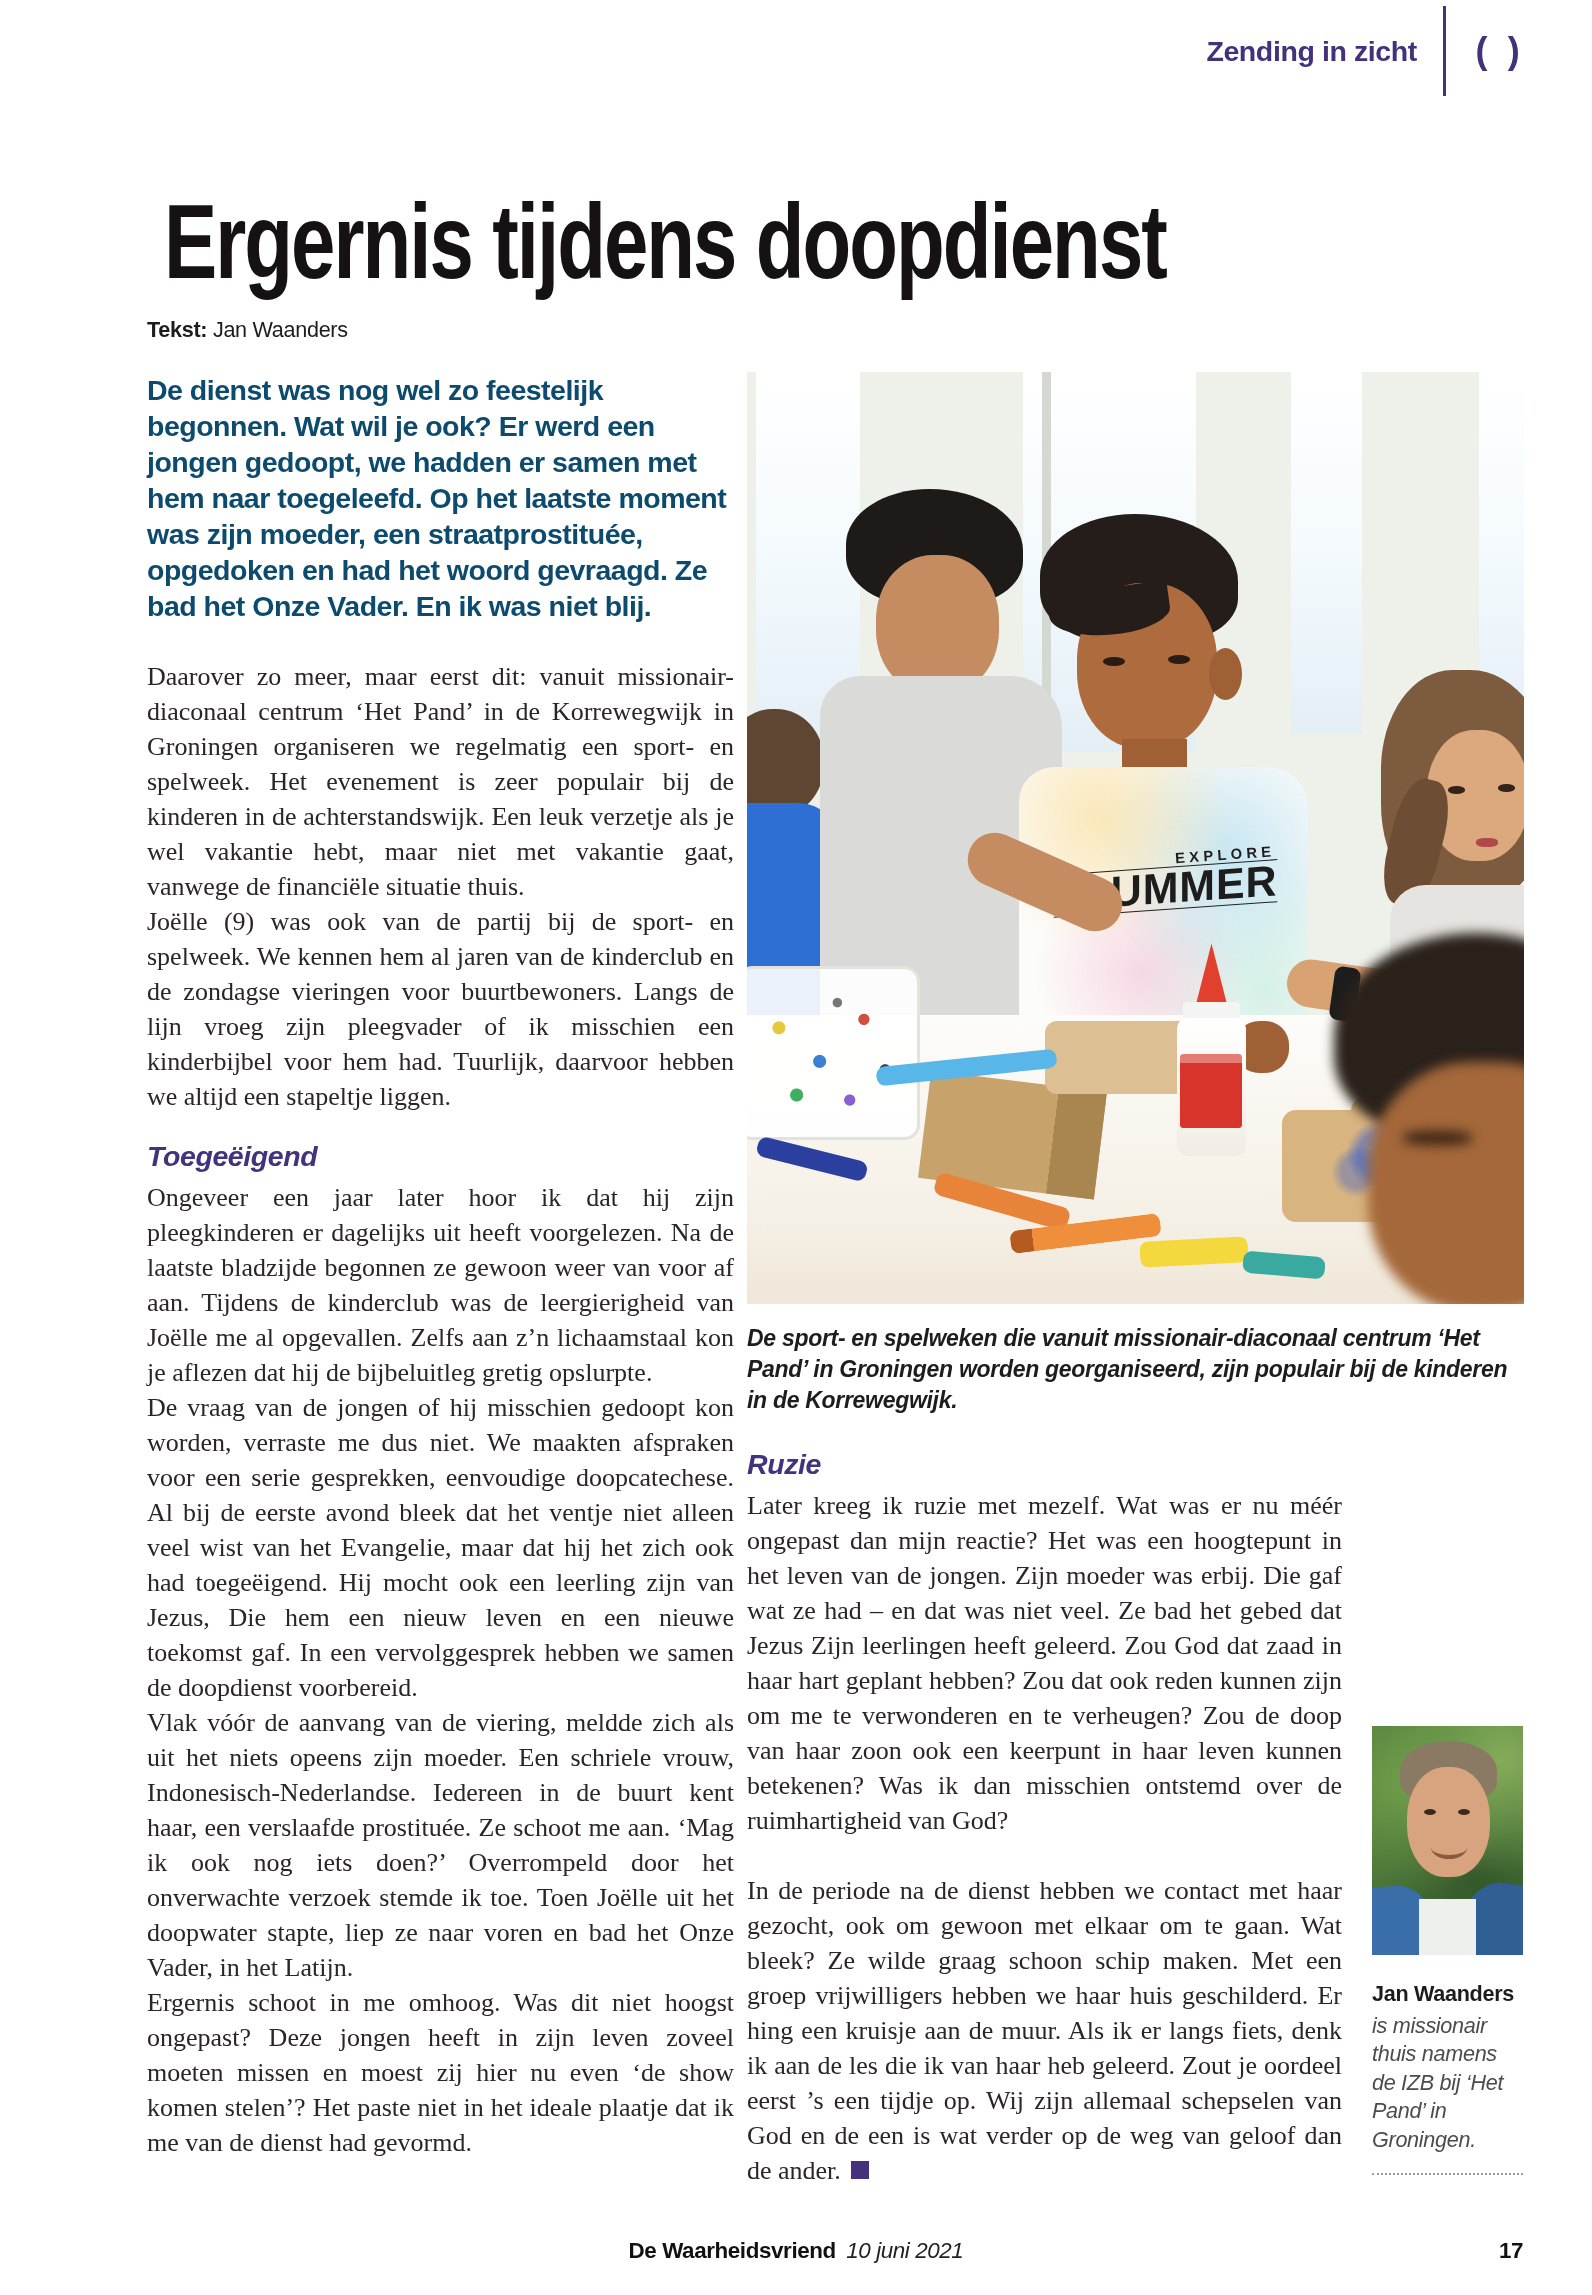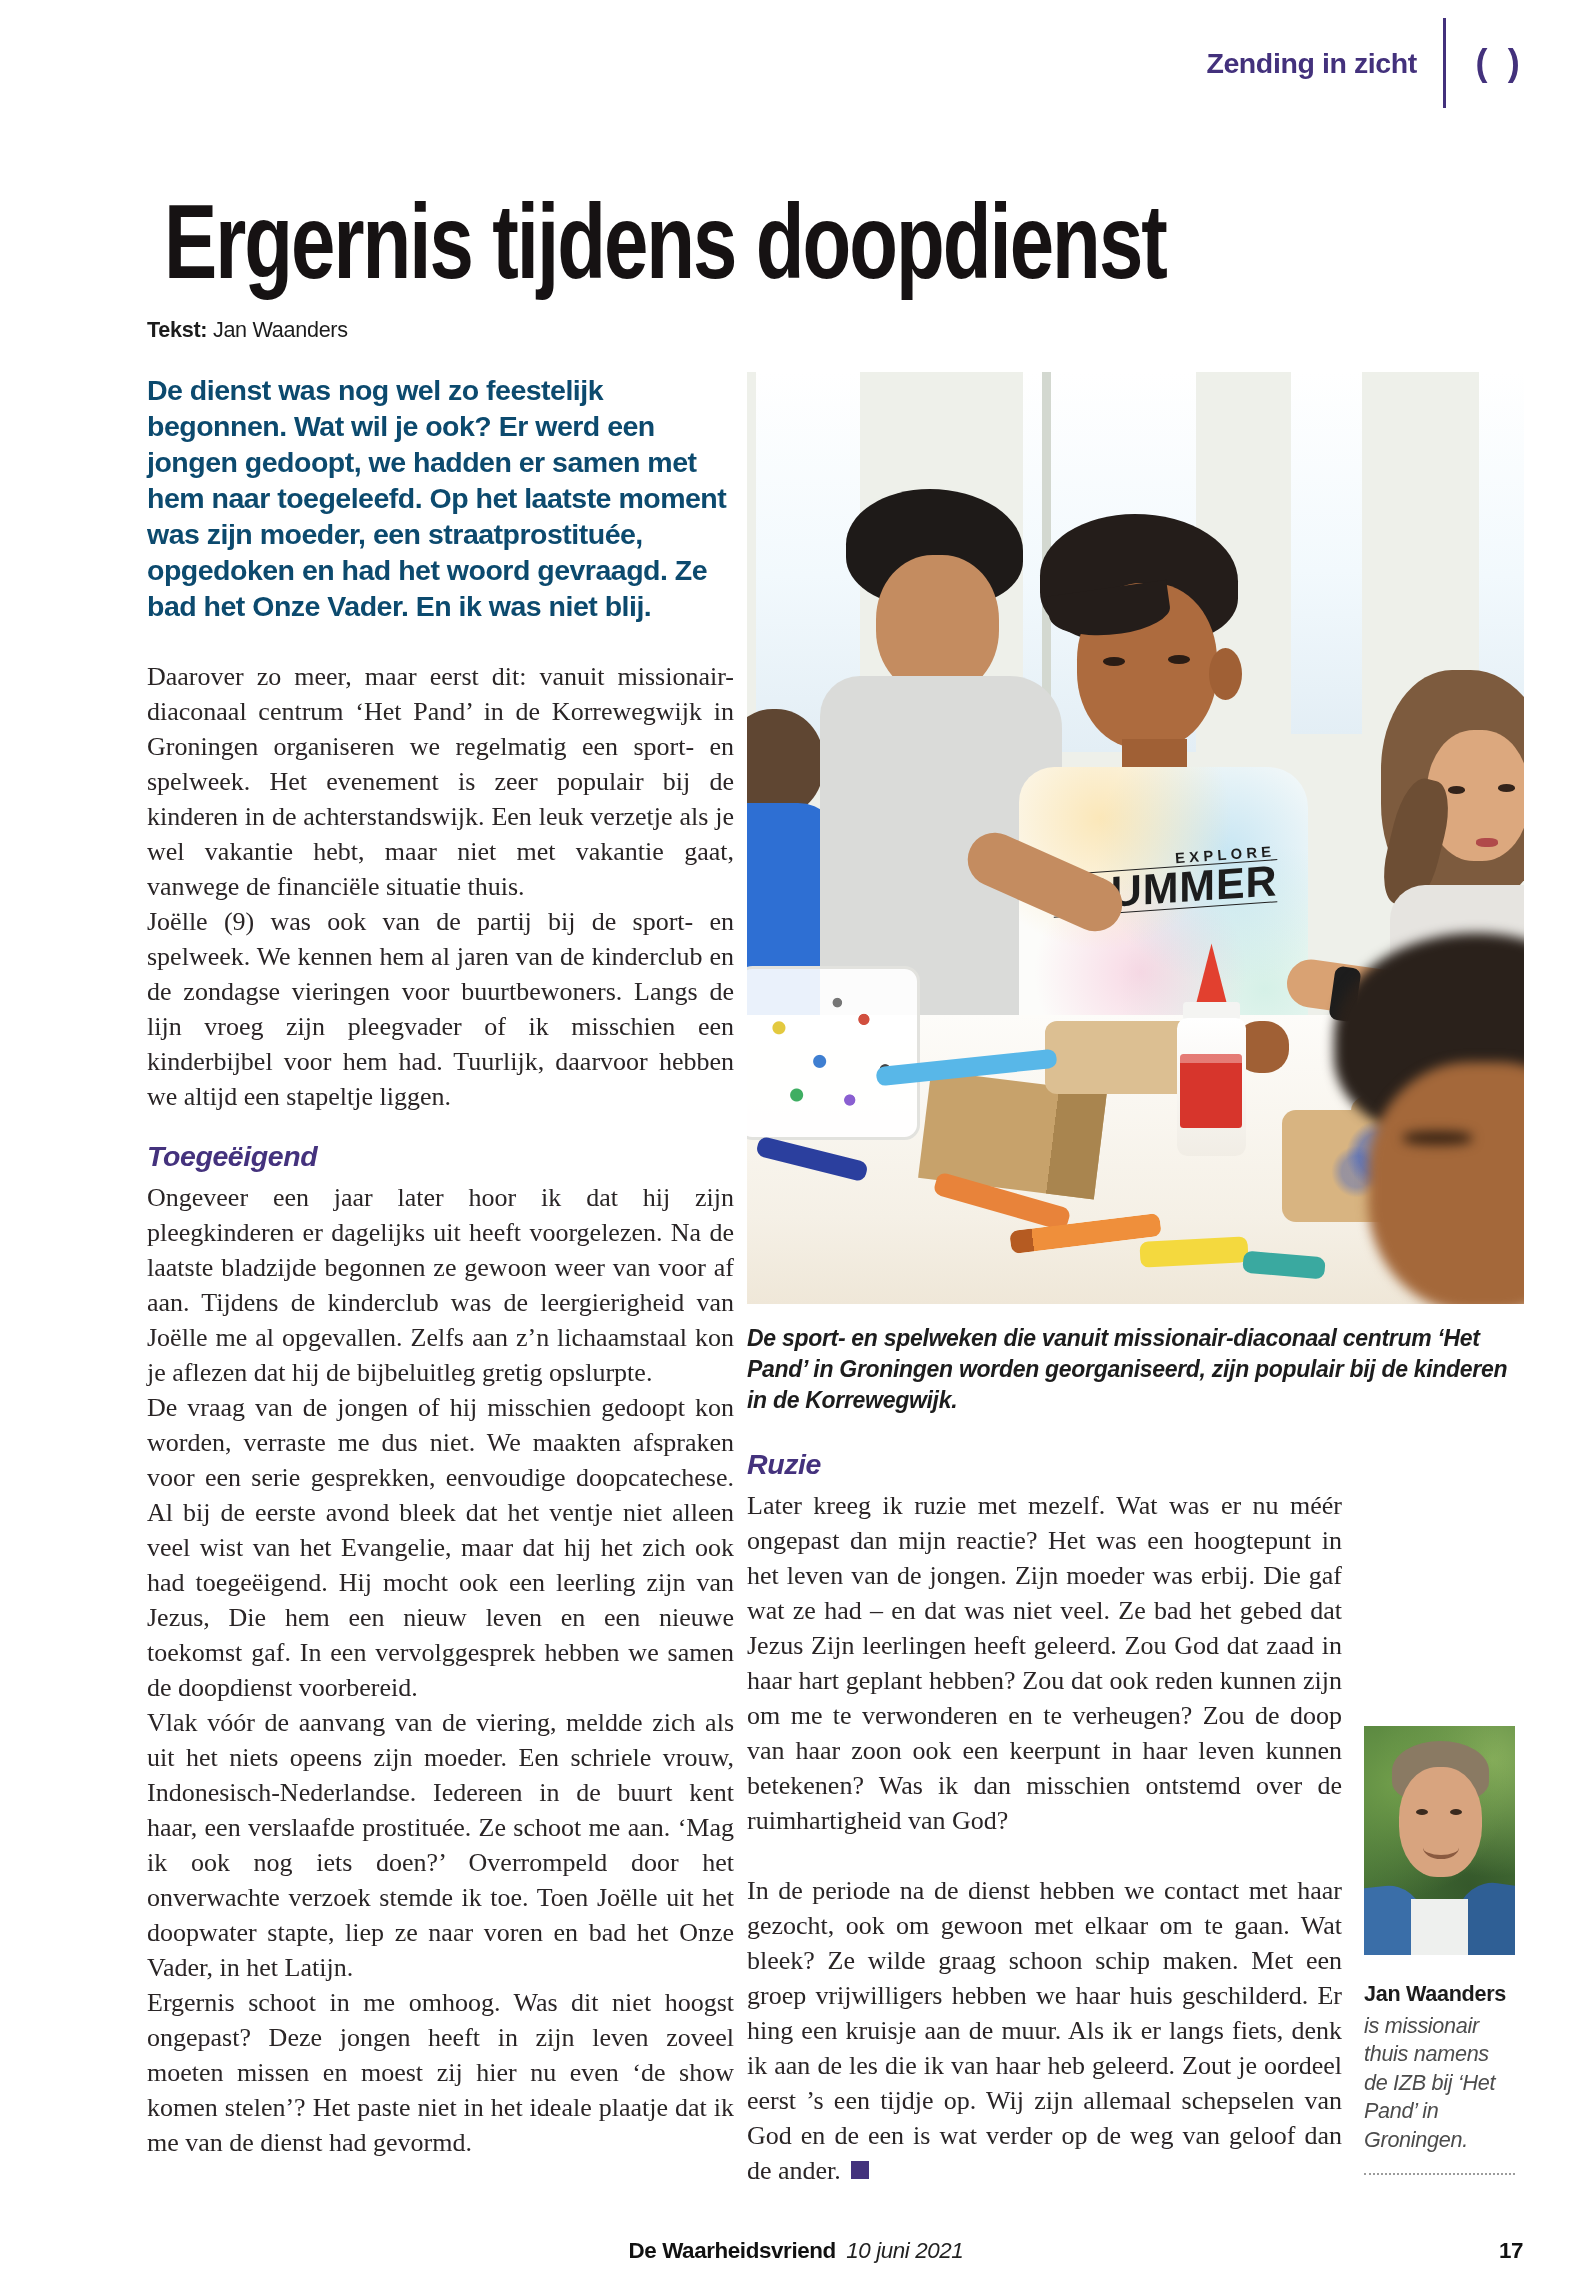--- a/index.html
+++ b/index.html
@@ -1,19 +1,19 @@
 <!DOCTYPE html>
 <html lang="nl" style="font-size:14px"><head>
 <meta charset="utf-8">
 <style>
   html,body{margin:0;padding:0;background:#e8e8e8;}
   .page{position:relative;width:1592px;height:2295px;background:#ffffff;overflow:hidden;
         font-family:"Liberation Serif",serif;color:#2a2526;}
   
-  .topbar{position:absolute;top:18px;right:67px;height:90px;display:flex;align-items:center;text-align:center;}
+  .topbar{position:absolute;top:6px;right:67px;height:90px;display:flex;align-items:center;text-align:center;}
   .section-label{font-family:"Liberation Sans",sans-serif;font-weight:bold;font-size:28.5px;
         letter-spacing:-0.4px;color:#43317c;margin-right:26px;}
   .topbar-divider{width:3.5px;height:90px;background:#43317c;}
   .logo{font-family:"Liberation Sans",sans-serif;font-weight:bold;font-size:36px;color:#43317c;
         margin-left:29px;letter-spacing:5.2px;}
   
   .content{padding:171px 67px 0 147px;}
   .title{margin:17px;font-family:"Liberation Sans",sans-serif;font-weight:bold;font-size:105px;
         line-height:1.02;color:#161213;white-space:nowrap;}
   .title-inner{display:inline-block;transform:scaleX(0.76);transform-origin:left center;letter-spacing:-2.6px;}
@@ -26,21 +26,21 @@
   .intro{margin:0 0 35px 0;font-family:"Liberation Sans",sans-serif;font-weight:bold;
         font-size:28.5px;line-height:36px;letter-spacing:-0.5px;color:#0c4a6e;text-align:left;}
   .body-p{margin:0;font-size:26px;line-height:35px;text-align:justify;hyphens:auto;-webkit-hyphens:auto;}
   .subhead{margin:26px 0 7px 0;font-family:"Liberation Sans",sans-serif;font-style:italic;font-weight:bold;
         font-size:28.5px;letter-spacing:-0.4px;color:#44327d;}
   .gap-top{margin-top:35px;}
   .endmark{display:inline-block;width:17.3px;height:17.3px;background:#44327d;margin-left:10.4px;}
   
   .caption{margin:19px 0 0 0;font-family:"Liberation Sans",sans-serif;font-style:italic;font-weight:bold;
         font-size:23px;line-height:31px;letter-spacing:-0.3px;color:#1d1d1d;}
-  .right-lower{display:flex;gap:22px;margin-top:5.2px;}
+  .right-lower{display:flex;gap:30px;margin-top:5.2px;}
   .right-text{width:595px;flex:0 0 595px;}
   .author-box{width:151px;flex:0 0 151px;margin-top:304px;font-family:"Liberation Sans",sans-serif;}
   .author-photo{position:relative;width:151px;height:229px;overflow:hidden;background:#5c8743;}
   .author-name{margin-top:26px;font-weight:bold;font-size:21.6px;color:#1c1c1c;letter-spacing:-0.3px;}
   .author-bio{margin-top:5.2px;font-style:italic;font-size:21.6px;line-height:28.5px;color:#4c4c4c;letter-spacing:-0.3px;}
   .author-rule{margin-top:19px;border-top:2.6px dotted #9b9b9b;height:0;}
   
   .footer{position:absolute;left:0;bottom:57px;width:100%;font-family:"Liberation Sans",sans-serif;font-size:22.4px;}
   .footer-center{position:absolute;left:50%;transform:translateX(-50%);white-space:nowrap;color:#111;}
   .footer .mag{font-weight:bold;letter-spacing:-0.4px;}

